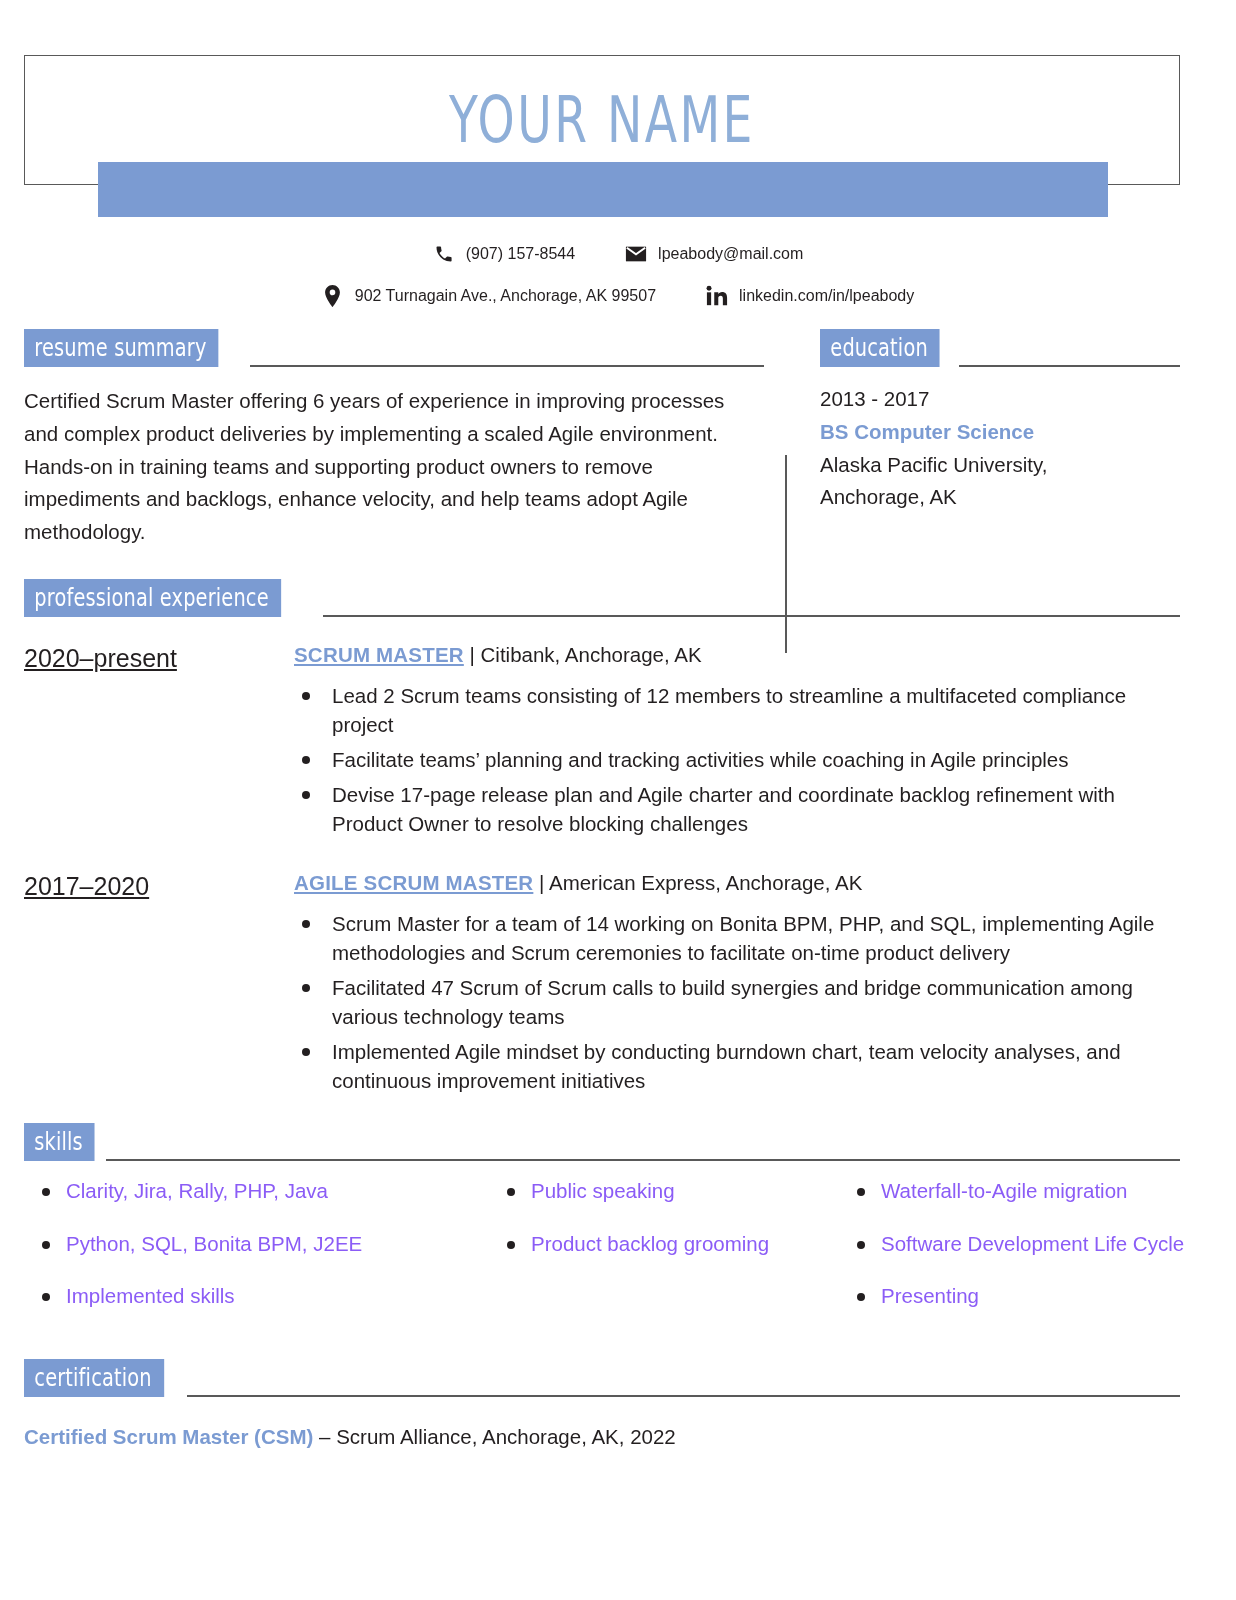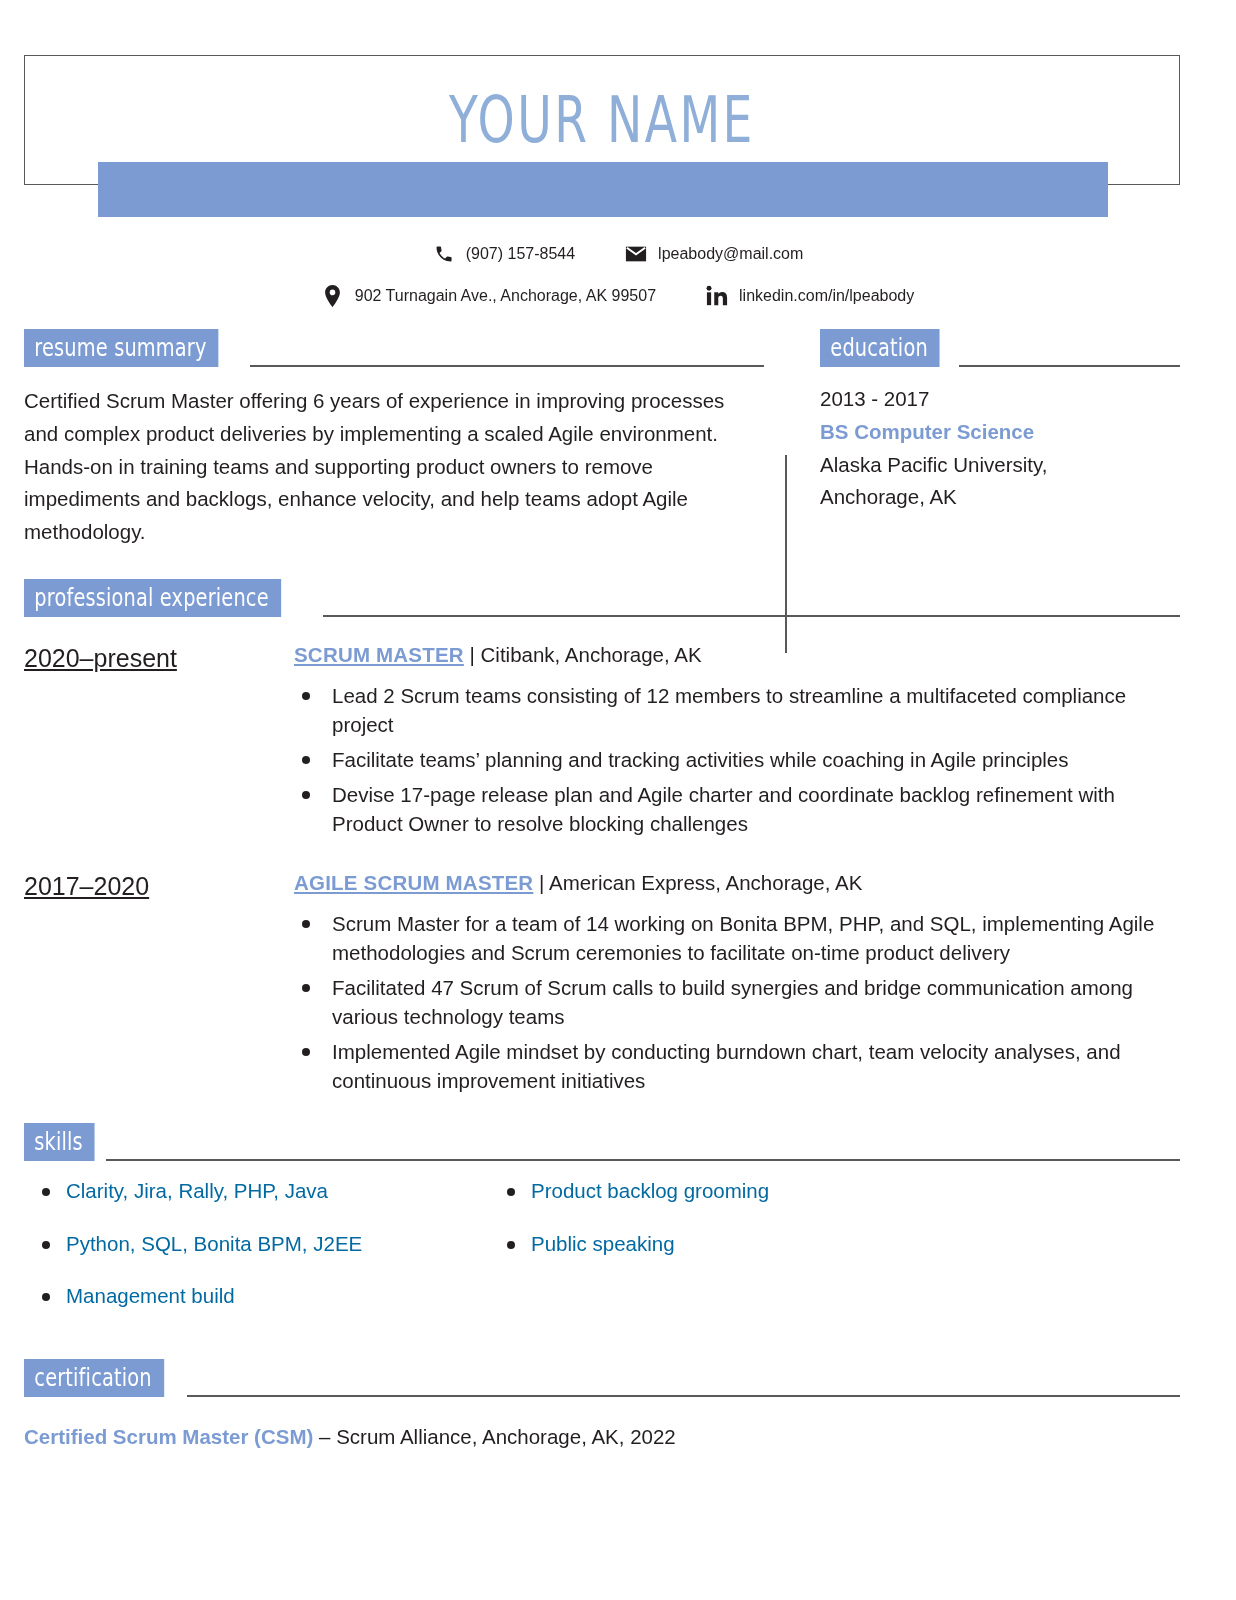--- a/index.html
+++ b/index.html
@@ -235,21 +235,21 @@
     list-style: none;
     margin: 0;
     padding: 0;
   }
   ul.skill-list li {
     position: relative;
     padding-left: 42px;
     font-size: 20.5px;
     line-height: 1.2;
     margin-bottom: 28px;
-    color: #0369a1;
+    color: #8b5cf6;
     white-space: nowrap;
   }
   ul.skill-list li::before {
     content: "";
     position: absolute;
     left: 18px;
     top: 9px;
     width: 8px;
     height: 8px;
     border-radius: 50%;
@@ -382,27 +382,34 @@
   <div class="skills-section">
     <div class="sec-head">
       <span class="tag">skills</span>
       <span class="rule"></span>
     </div>
     <div class="skills-grid">
       <div class="skills-col c1">
         <ul class="skill-list">
           <li>Clarity, Jira, Rally, PHP, Java</li>
           <li>Python, SQL, Bonita BPM, J2EE</li>
-          <li>Management build</li>
+          <li>Implemented skills</li>
         </ul>
       </div>
       <div class="skills-col c2">
         <ul class="skill-list">
+          <li>Public speaking</li>
           <li>Product backlog grooming</li>
-          <li>Public speaking</li>
+        </ul>
+      </div>
+      <div class="skills-col c3">
+        <ul class="skill-list">
+          <li>Waterfall-to-Agile migration</li>
+          <li>Software Development Life Cycle</li>
+          <li>Presenting</li>
         </ul>
       </div>
     </div>
   </div>
 
   <div class="cert-section">
     <div class="sec-head">
       <span class="tag">certification</span>
       <span class="rule"></span>
     </div>

